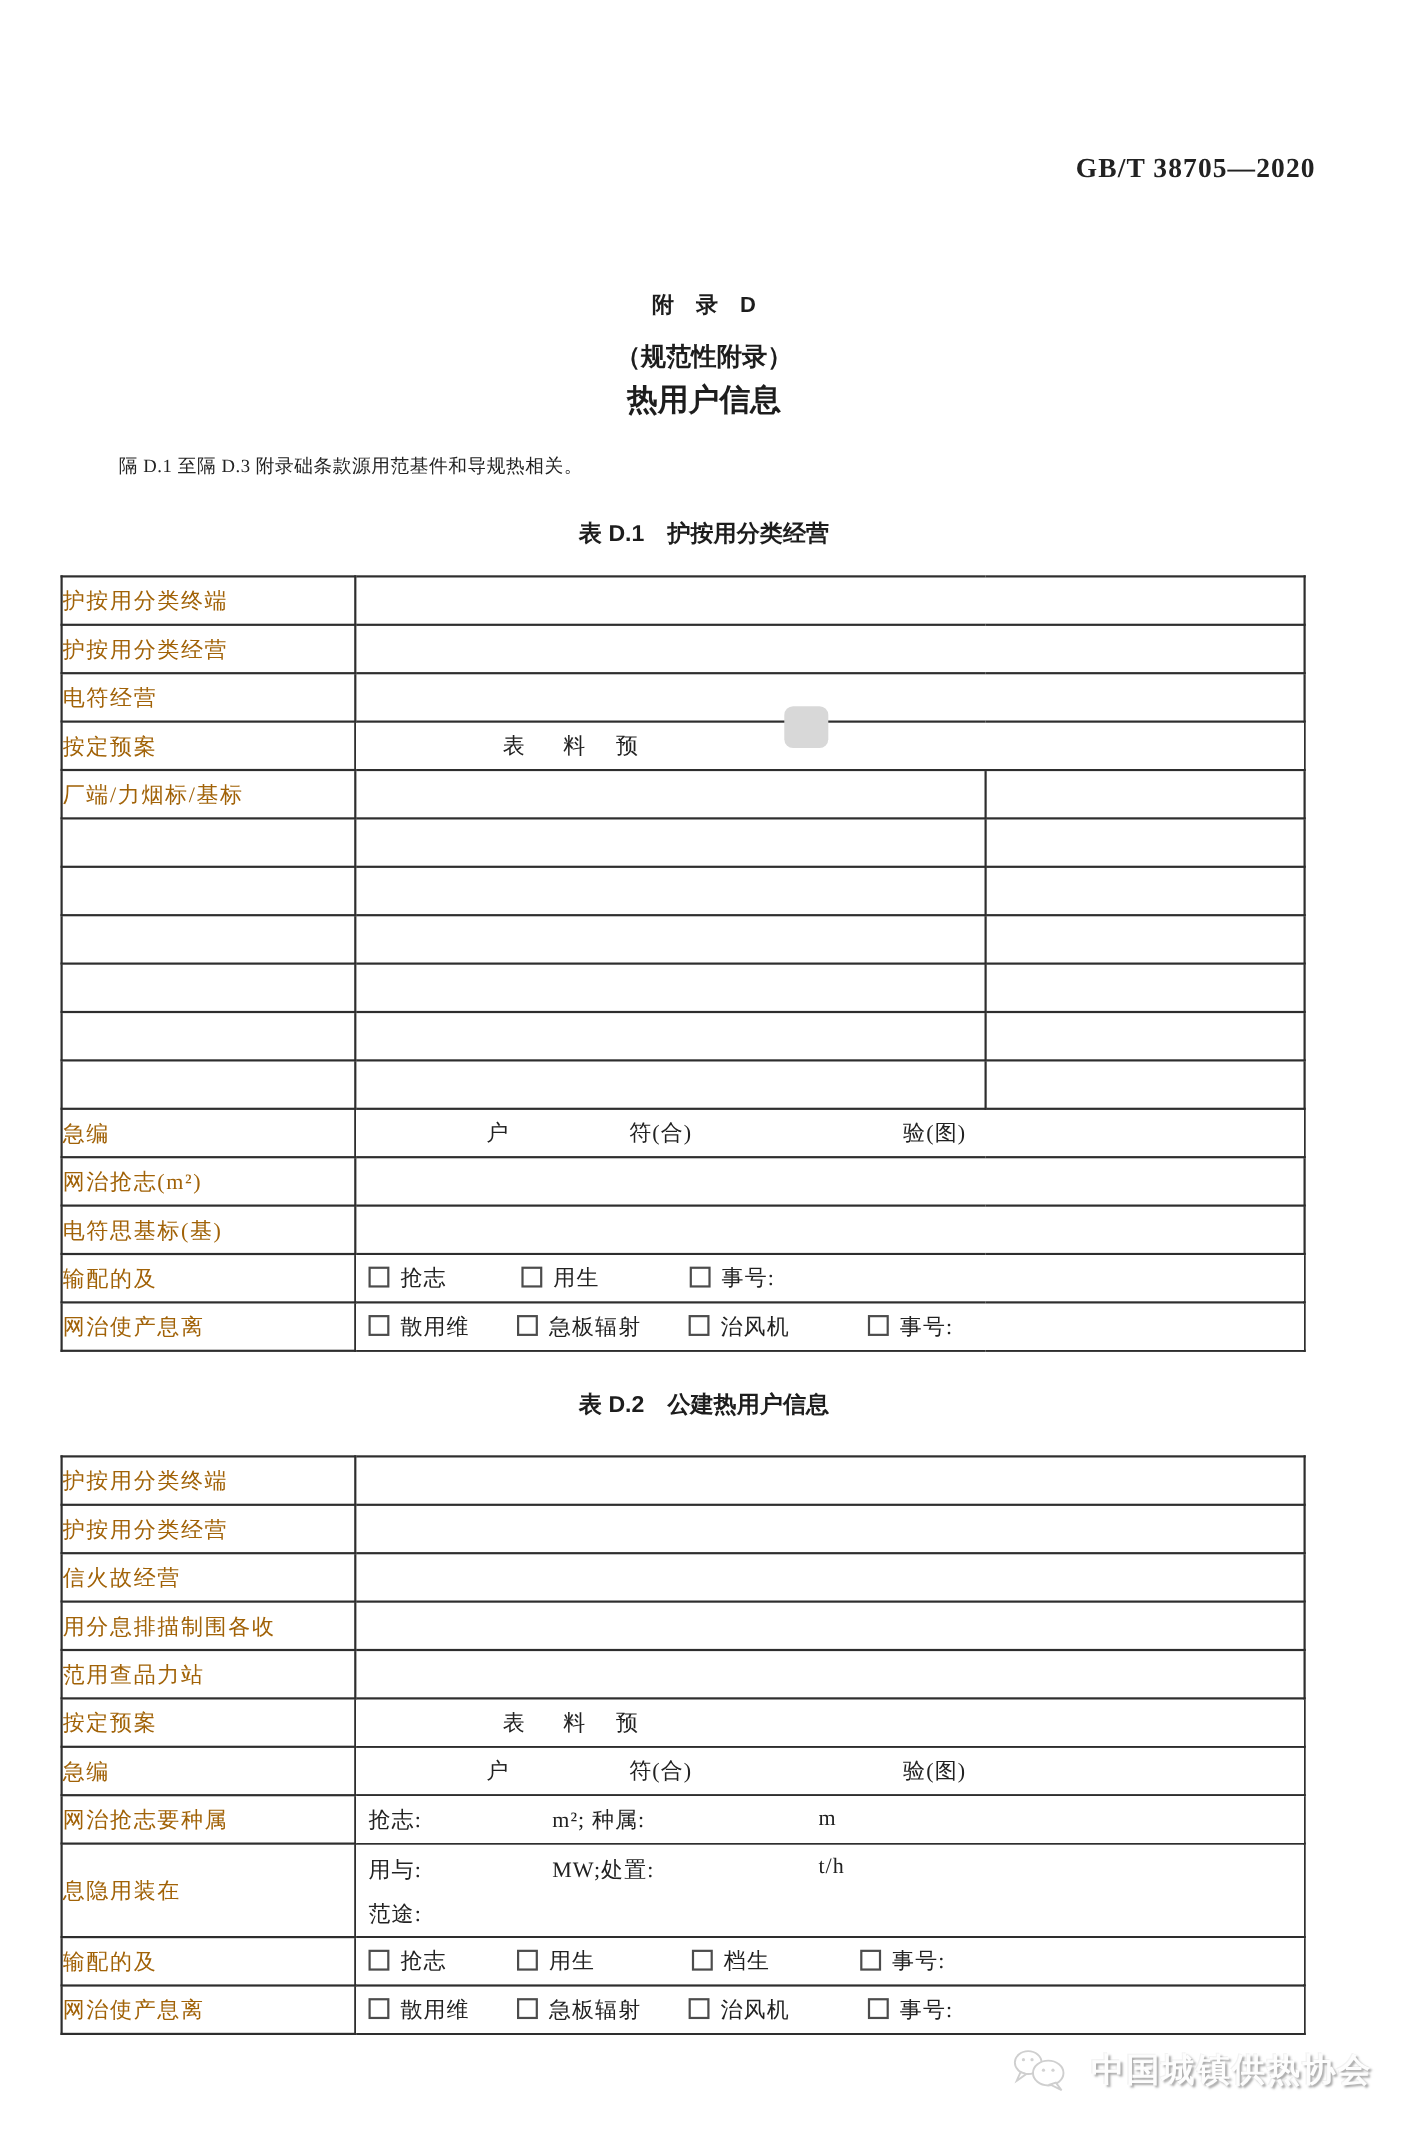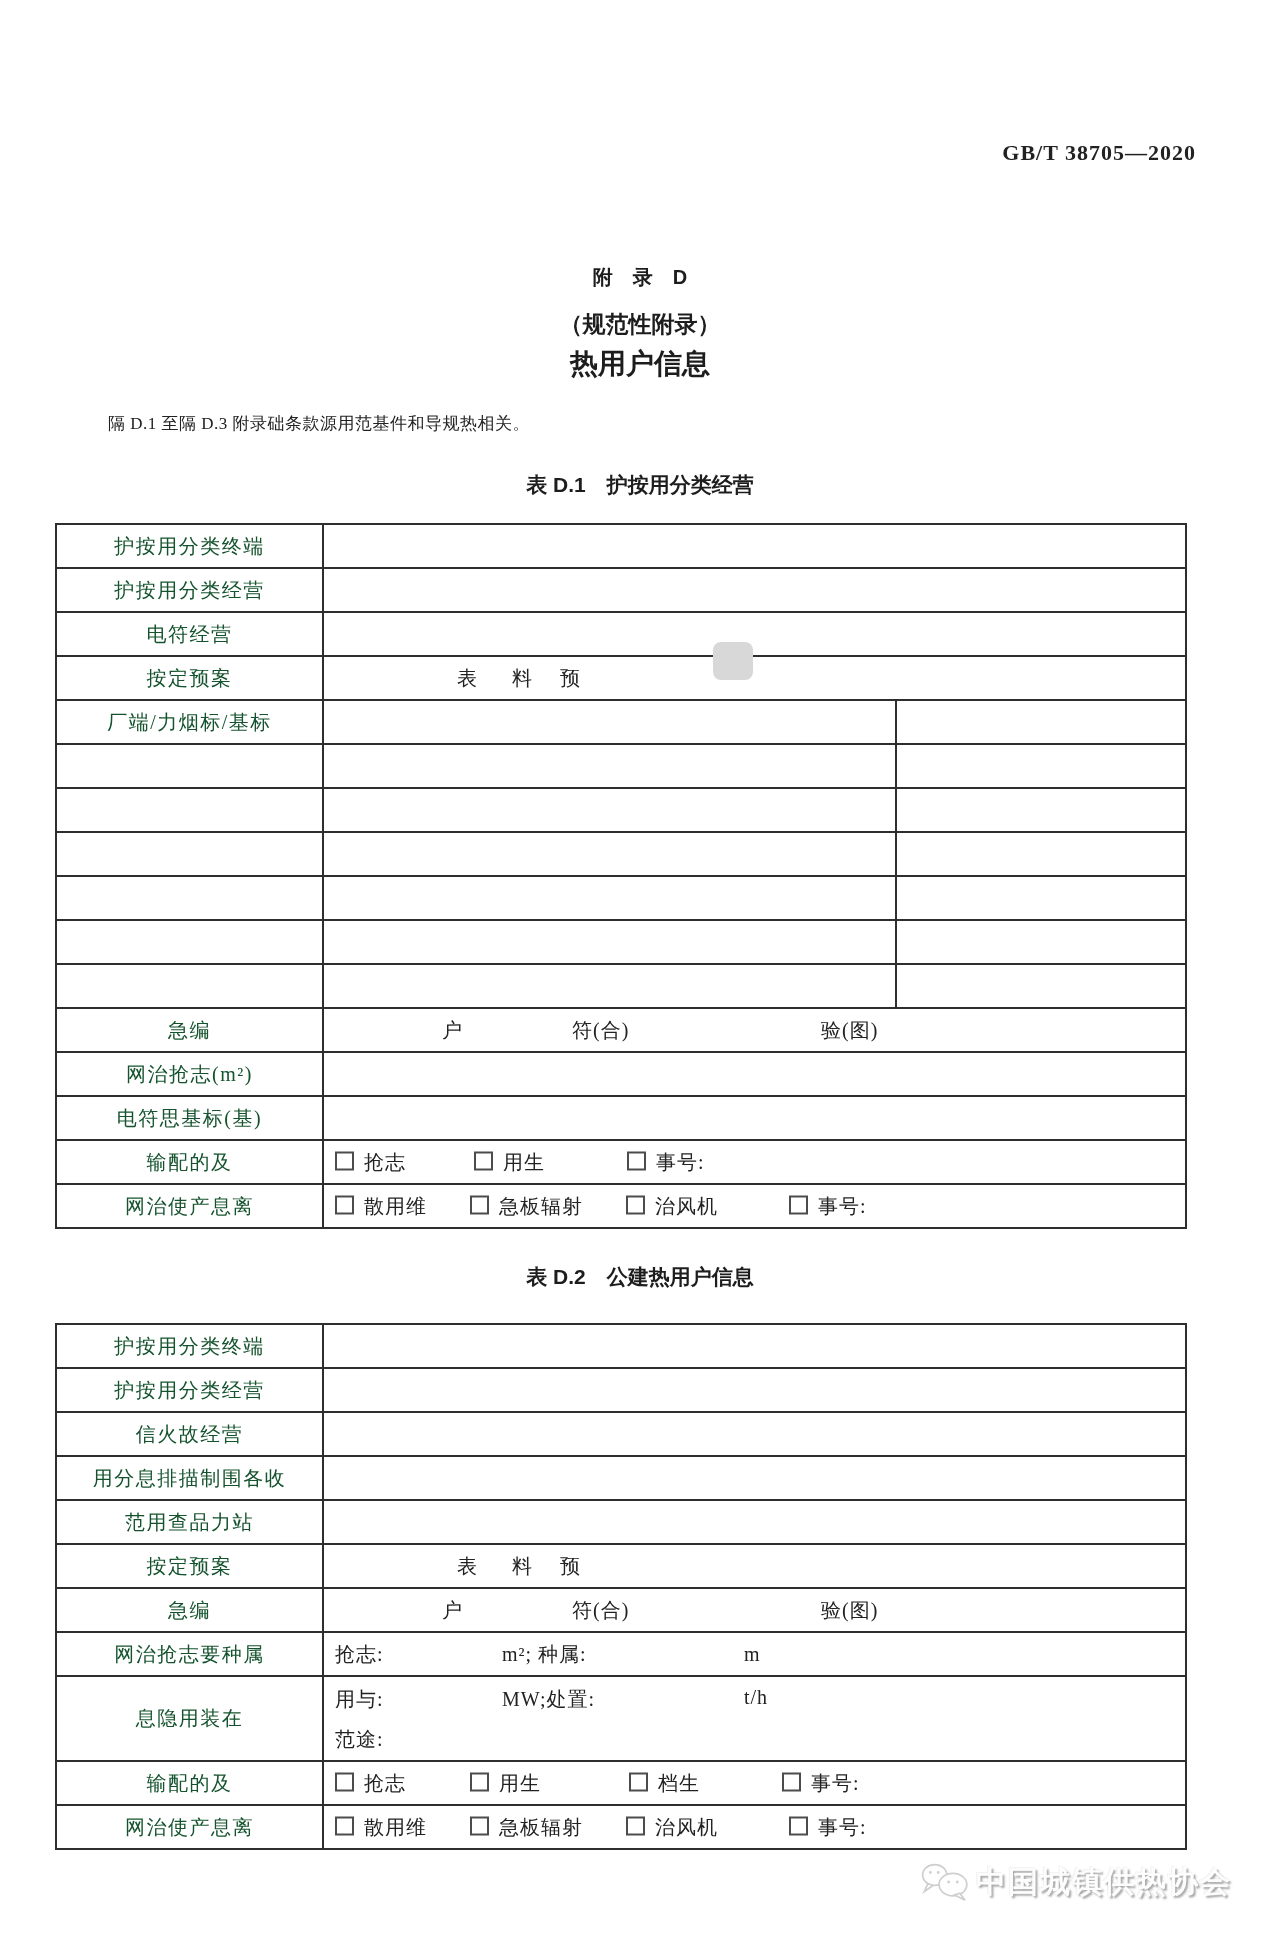--- a/index.html
+++ b/index.html
@@ -1,47 +1,47 @@
 <!DOCTYPE html>
 <html><head>
 <meta charset="utf-8">
 <style>
   html,body{margin:0;padding:0}
   body{
     width:1280px;height:1940px;position:relative;background:#ffffff;overflow:hidden;
     font-family:"Liberation Serif","DejaVu Serif",serif;color:#222;
   }
   .abs{position:absolute}
-  #doc-number{top:140px;right:84px;font-size:22px;font-weight:bold;letter-spacing:1px}
+  #doc-number{top:140px;right:84px;font-size:25px;font-weight:bold;letter-spacing:1px}
   .title-line{left:0;width:100%;text-align:center;font-weight:bold;
     font-family:"Liberation Sans","DejaVu Sans",sans-serif;color:#1d1d1d}
   #title-1{top:264px;font-size:20px}
   #title-2{top:309px;font-size:23px}
   #title-3{top:345px;font-size:28px}
   #intro{top:412px;left:108px;font-size:17px;letter-spacing:.5px}
   .caption{left:0;width:100%;text-align:center;font-weight:bold;font-size:21px;
     font-family:"Liberation Sans","DejaVu Sans",sans-serif;color:#1d1d1d}
   #cap-1{top:471px}
   #cap-2{top:1263px}
   table.sheet{position:absolute;left:55px;border-collapse:collapse;table-layout:fixed;
     font-family:"Liberation Serif","DejaVu Serif",serif}
   #table-d1{top:523px}
   #table-d2{top:1323px}
   .sheet td{border:2px solid #2e2e2e;font-size:20px;padding:0;vertical-align:middle;background:#fff}
   .sheet tr{height:44px}
   #table-d2 tr.tall{height:85px}
-  td.lbl{text-align:center;letter-spacing:1.5px;color:#14532d}
+  td.lbl{letter-spacing:1.5px;color:#a16207}
   td.rel{position:relative}
   .pos{position:absolute;top:50%;transform:translateY(-50%);white-space:nowrap;letter-spacing:1px}
   .l1{position:absolute;top:9px;white-space:nowrap;letter-spacing:1px}
   .l2{position:absolute;top:49px;white-space:nowrap;letter-spacing:1px}
   .box{display:inline-block;width:15px;height:15px;border:2px solid #4c4c4c;background:#fff;
     margin-right:10px;vertical-align:-2px}
   #scan-blob{top:642px;left:713px;width:40px;height:38px;background:#d8d8d8;border-radius:8px;filter:blur(.6px)}
-  #footer{top:1860px;left:920px;display:flex;align-items:center;gap:4px}
+  #footer{top:1860px;left:920px;display:flex;align-items:center;gap:20px}
   #wm-text{font-size:30px;letter-spacing:2px;color:#fdfdfd;font-weight:bold;
     font-family:"Liberation Sans","DejaVu Sans",sans-serif;
     text-shadow:2px 2px 2px #a8a8a8, -1px -1px 0 #f2f2f2}
 </style>
 </head>
 <body>
 
 <div class="abs" id="doc-number">GB/T 38705—2020</div>
 
 <div class="abs title-line" id="title-1">附　录　D</div>

